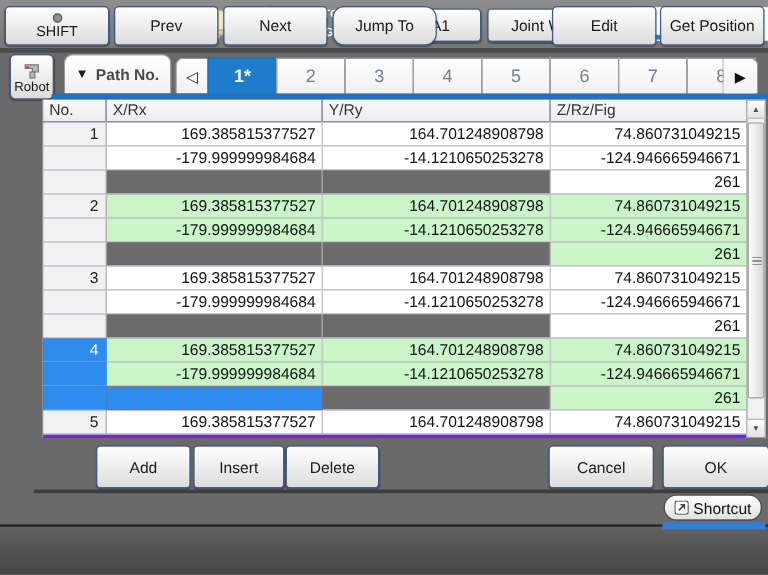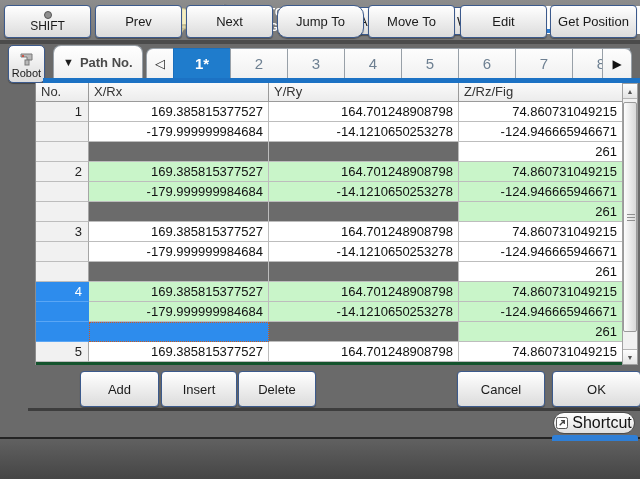--- a/index.html
+++ b/index.html
@@ -60,21 +60,21 @@
          border:1px solid #98a0a8; border-bottom:none; margin-left:-1px;
          display:flex; align-items:center; justify-content:center;
          font-size:15px; color:#6e8092; overflow:hidden; }
   .tab.arrow-l { width:28px; margin-left:3px; border-radius:7px 0 0 0; font-size:13px; color:#222; }
   .tab.arrow-r { width:30px; margin-left:-28px; border-radius:0 7px 0 0; font-size:12px; color:#111;
                  position:relative; z-index:2; }
   .tab.sel { background:#1f7ccc; color:#fff; font-weight:bold; border-color:#1a6fbd; }
   #bluebar { position:absolute; left:43px; top:78px; width:597px; height:5px; background:#1c72c4; }
 
   
-  #tbl { position:absolute; left:35px; top:83px; width:587px; background:#14532d;
+  #tbl { position:absolute; left:35px; top:83px; width:587px; background:#6d28d9;
          border-left:1px solid #8d8d8d; padding-bottom:3px; }
   .trow { display:grid; grid-template-columns:53px 180px 190px 164px; height:20px; }
   .trow.hd { height:19px; }
   .hcell { background:linear-gradient(#fafafa,#ececec); border-right:1px solid #9a9a9a; border-bottom:1px solid #9a9a9a;
            font-size:13px; color:#333; padding-left:5px; line-height:18px; text-align:left; }
   .ncell { background:#f1f1f1; border-right:1px solid #a5a5a5; border-bottom:1px solid #bdbdbd;
            font-size:13px; color:#222; text-align:right; padding-right:6px; line-height:19px; }
   .cell  { background:#fff; border-right:1px solid #bdbdbd; border-bottom:1px solid #bdbdbd;
            font-size:13px; color:#111; text-align:right; padding-right:5px; line-height:19px;
            white-space:nowrap; overflow:hidden; }
@@ -100,21 +100,21 @@
   #btn-insert { left:161px; top:371px; width:76px; height:36px; }
   #btn-delete { left:238px; top:371px; width:78px; height:36px; }
   #btn-cancel { left:457px; top:371px; width:88px; height:36px; }
   #btn-ok     { left:552px; top:371px; width:89px; height:36px; }
 
   #sep2 { position:absolute; left:28px; top:408px; width:612px; height:3px; background:#3d3d3d; }
 
   #btn-shortcut { position:absolute; left:553px; top:412px; width:82px; height:22px;
                   background:linear-gradient(#ffffff,#e0e0e0); border:1px solid #4c4c4c; border-radius:11px;
                   display:flex; align-items:center; justify-content:center; gap:4px;
-                  font-size:16px; color:#111; }
+                  font-size:13px; color:#111; }
   #bluepeek { position:absolute; left:552px; top:435px; width:86px; height:6px;
               background:#2f7fd6; border-radius:3px 3px 0 0; z-index:6; }
 
   
   #botbar { position:absolute; left:0; top:437px; width:640px; height:42px;
             background:linear-gradient(#616161,#454545); border-top:2px solid #242424; z-index:4; }
   .bbtn { position:absolute; top:5px; width:87px; height:33px; z-index:7; }
   #btn-shift { left:4px; flex-direction:column; font-size:12px; line-height:13px; padding-top:1px; }
   .shift-dot { width:8px; height:8px; border-radius:50%; background:#8f8f8f; border:1px solid #555; margin-bottom:1px; }
   #btn-prev { left:95px; } #btn-next { left:186px; } #btn-jump { left:277px;border-radius:10px; }
@@ -316,17 +316,16 @@
   <div id="bluepeek"></div>
 
   <div id="botbar"></div>
   <div class="btn bbtn" id="btn-shift">
     <div class="shift-dot"></div>
     <span>SHIFT</span>
   </div>
   <div class="btn bbtn" id="btn-prev">Prev</div>
   <div class="btn bbtn" id="btn-next">Next</div>
   <div class="btn bbtn" id="btn-jump">Jump To</div>
-  <div class="btn bbtn" id="btn-move">Move To</div>
   <div class="btn bbtn" id="btn-edit">Edit</div>
   <div class="btn bbtn" id="btn-getpos">Get Position</div>
 
 </div>
 
 </body></html>

